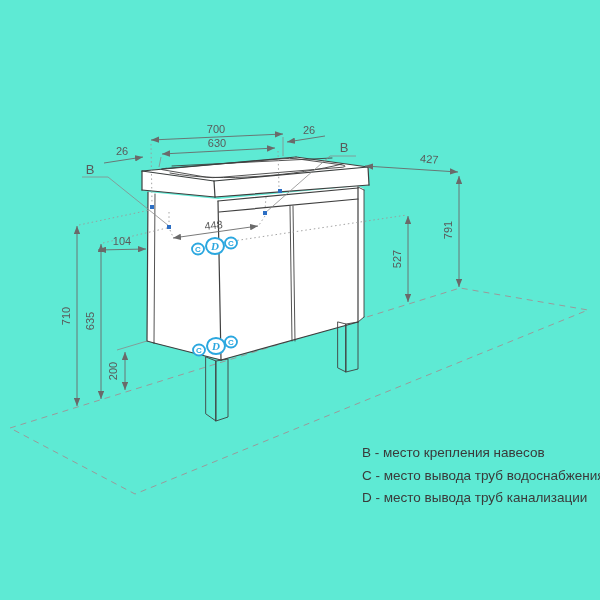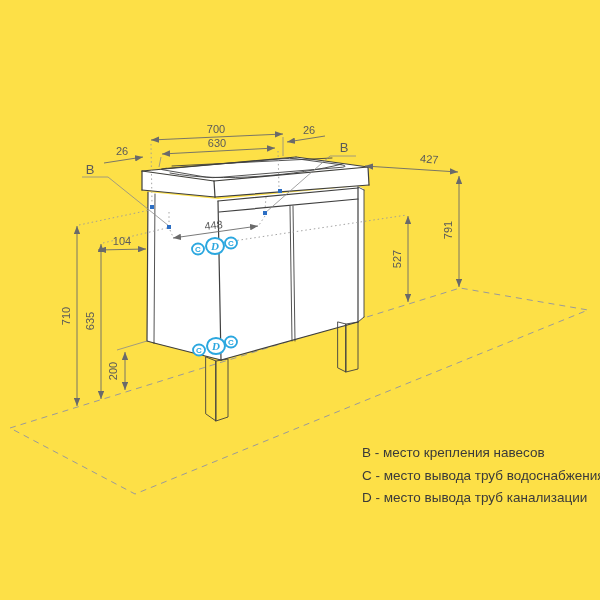--- a/index.html
+++ b/index.html
@@ -1,16 +1,16 @@
 <!DOCTYPE html>
 <html><head>
 <meta charset="utf-8">
 <style>
   html,body{margin:0;padding:0;background:#ffffff;}
-  .stage{position:relative;width:600px;height:600px;background:#fde047;overflow:hidden;
+  .stage{position:relative;width:600px;height:600px;background:#5eead4;overflow:hidden;
          font-family:"Liberation Sans", sans-serif;}
   svg{position:absolute;left:0;top:0;}
   .dimtxt{font-family:"Liberation Sans", sans-serif;font-size:11px;fill:#5a5a5a;}
   .blabel{font-family:"Liberation Sans", sans-serif;font-size:13px;fill:#5a5a5a;}
   .legendtxt{font-family:"Liberation Sans", sans-serif;font-size:13.5px;fill:#3a3a3a;}
   .mC{font-family:"Liberation Sans", sans-serif;font-size:8px;font-weight:bold;fill:#2ba7df;}
   .mD{font-family:"Liberation Serif", serif;font-size:11px;font-weight:bold;font-style:italic;fill:#2ba7df;}
   .cab{stroke:#3f3f3f;stroke-width:1.2;fill:none;stroke-linecap:round;}
   .cabthin{stroke:#3f3f3f;stroke-width:0.9;fill:none;stroke-linecap:round;}
   .dim{stroke:#6a6a6a;stroke-width:0.9;fill:none;}

